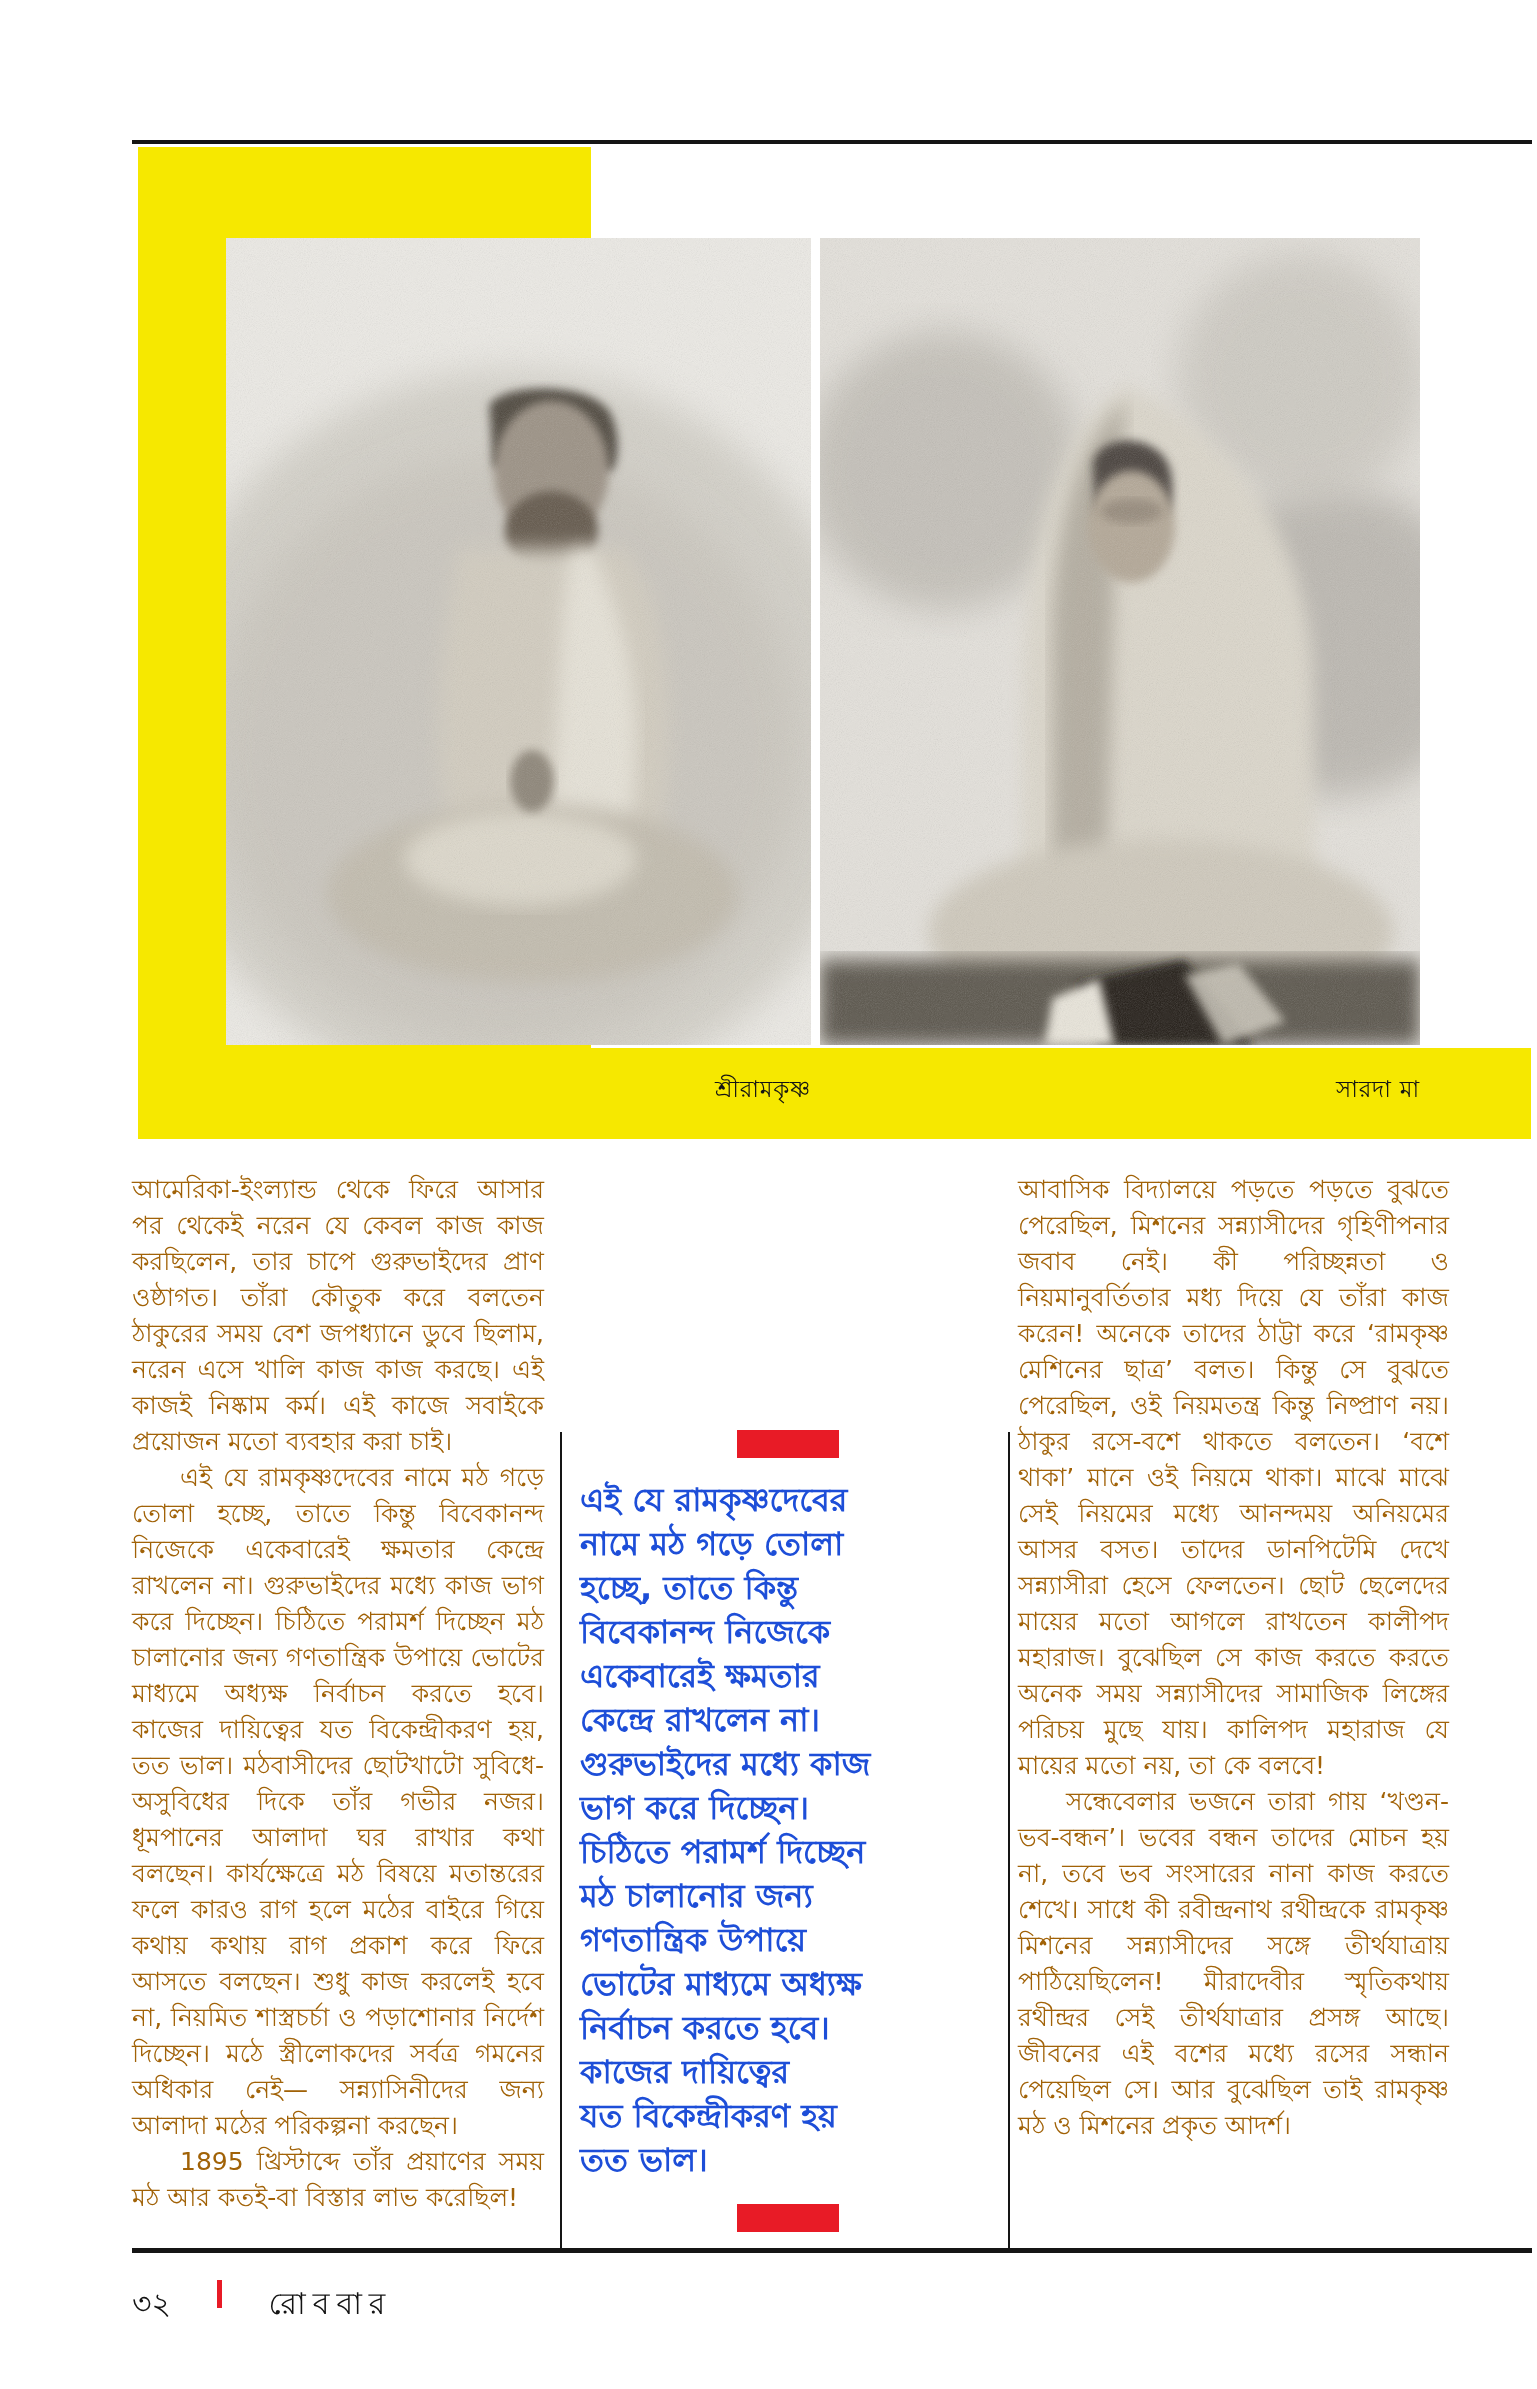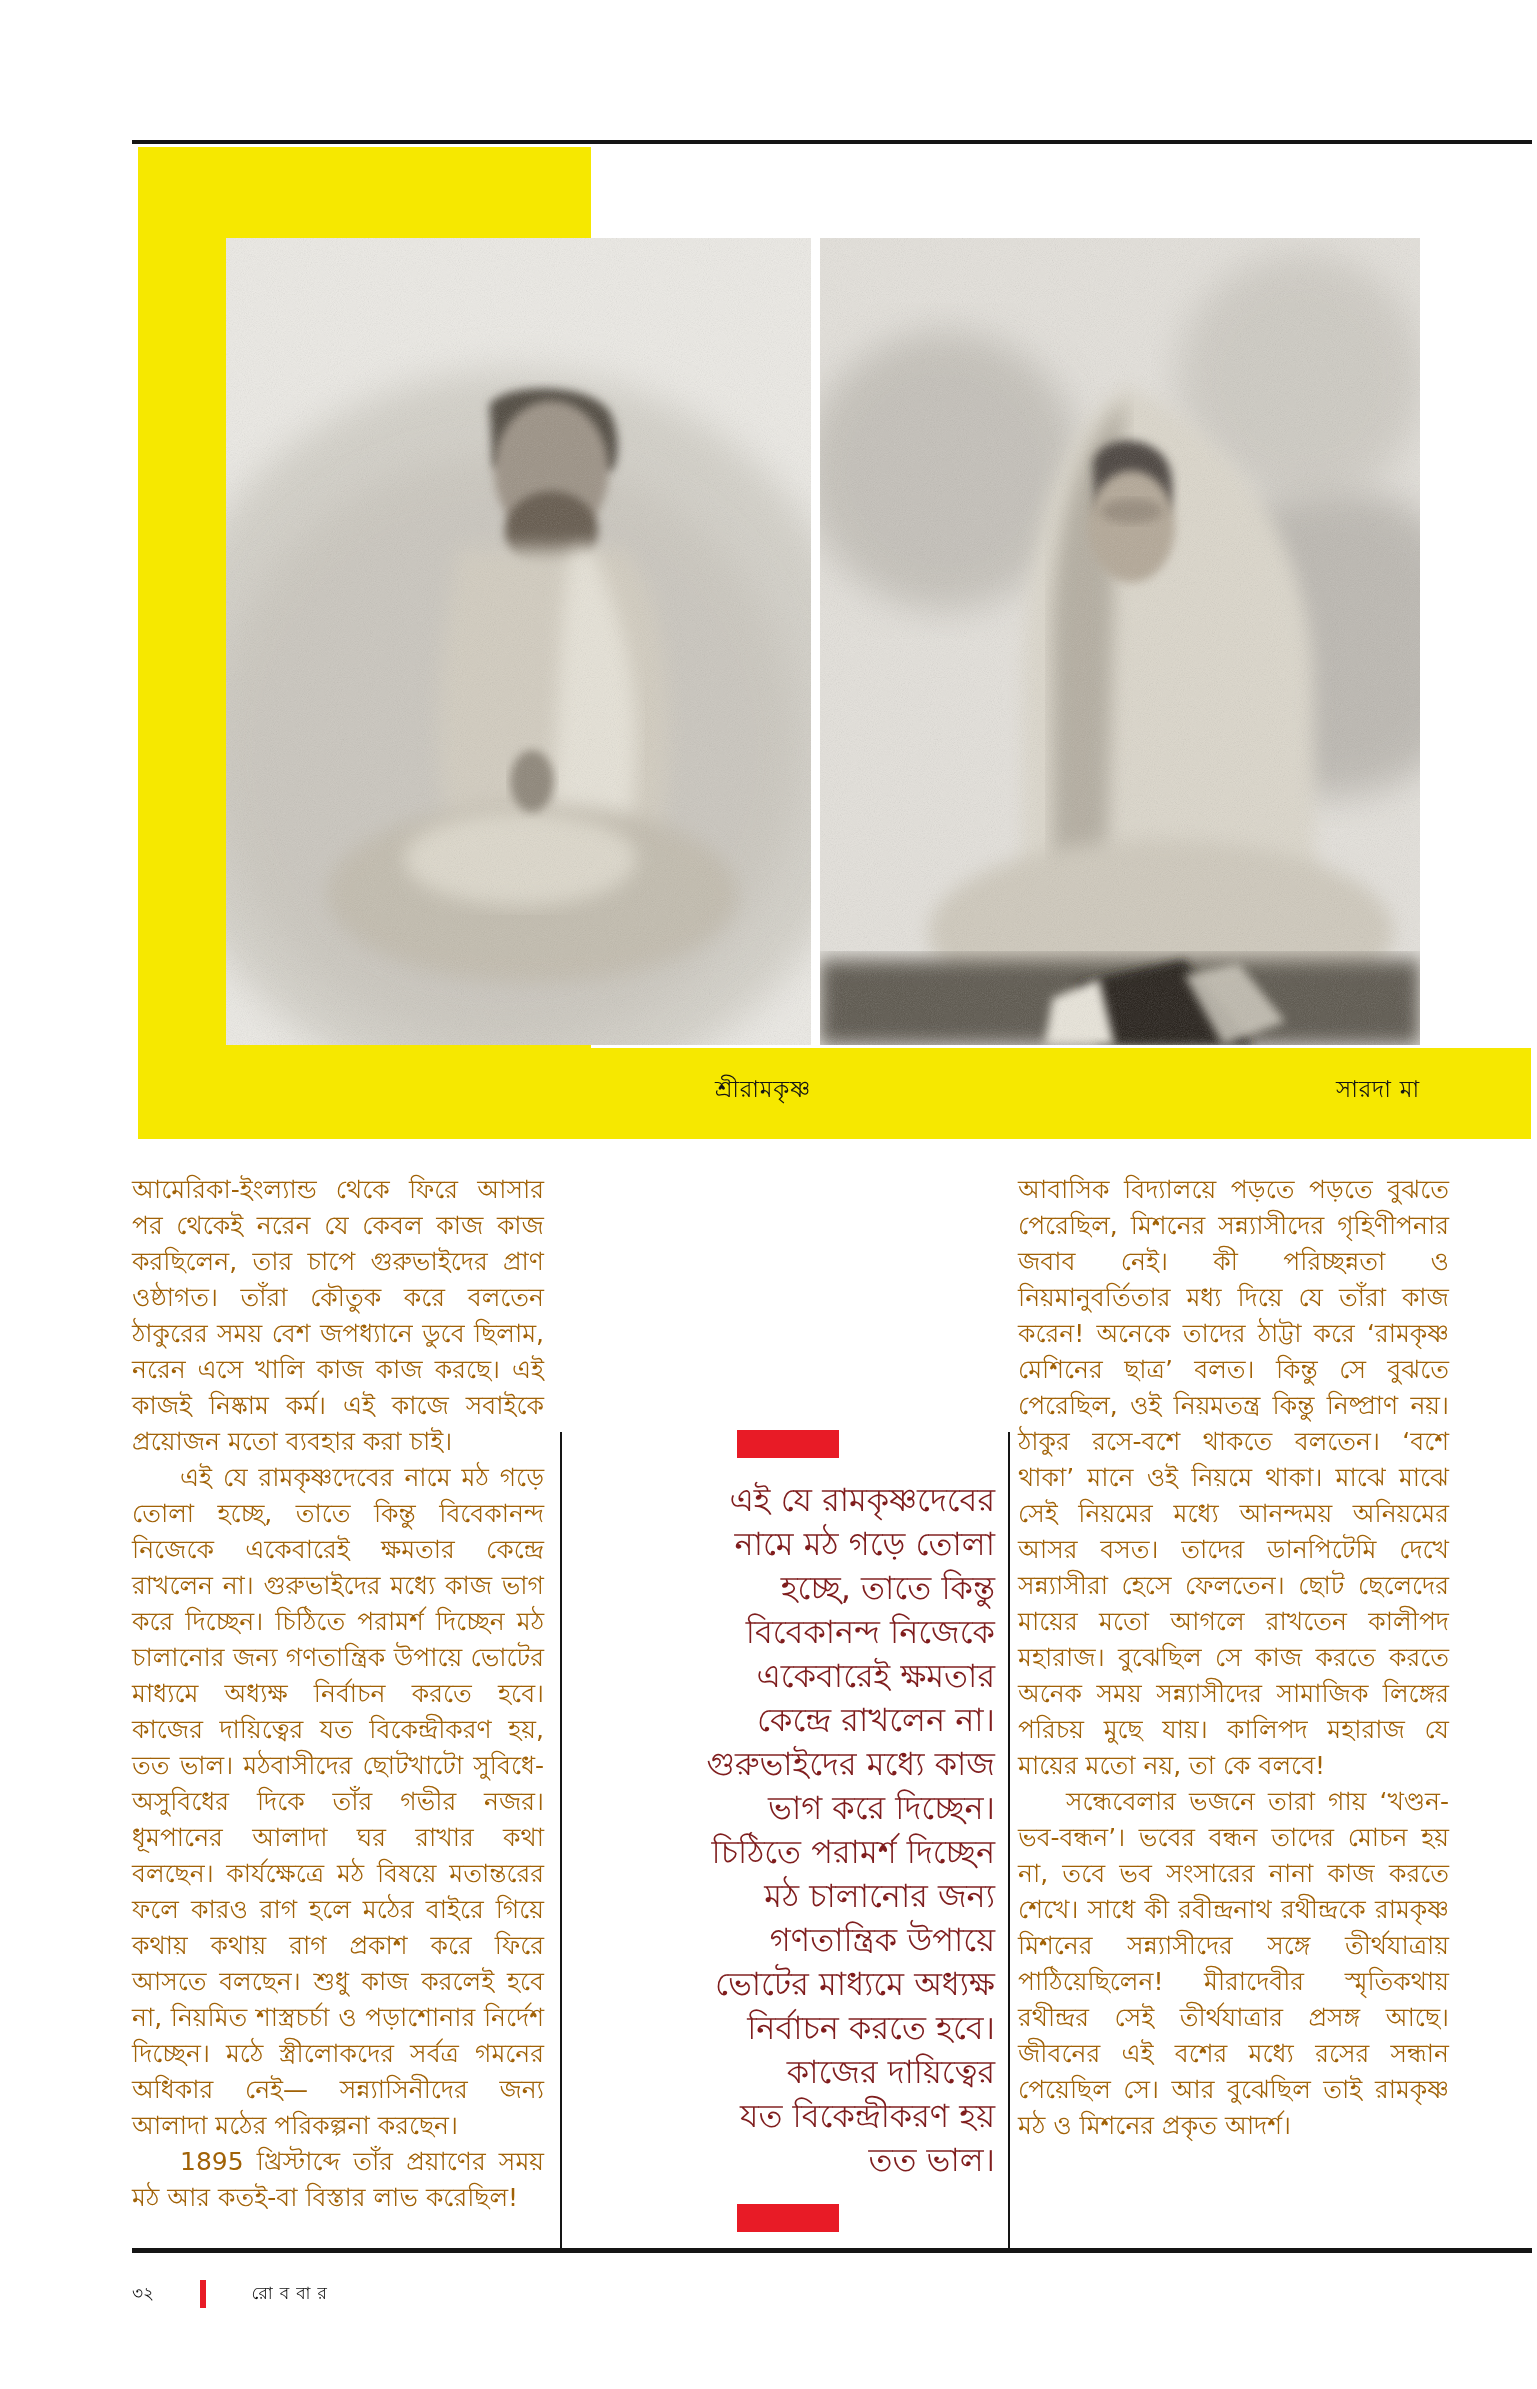--- a/index.html
+++ b/index.html
@@ -26,29 +26,29 @@
     text-align:justify;color:#a16207;
   }
   .col p{margin:0;padding:0;}
   .col p.indent{text-indent:48px;}
   
   .quote-wrap{position:absolute;left:580px;top:1430px;width:415px;text-align:center;}
   .redbar{width:102px;height:28px;background:#e81b26;margin:0 auto;}
   .redbar.top{margin-bottom:20px;}
   .redbar.bottom{margin-top:22px;}
   .pullquote{
-    font-size:32px;line-height:44px;font-weight:normal;color:#7f1d1d;
-    white-space:pre-line;text-align:right;
+    font-size:32px;line-height:44px;font-weight:bold;color:#1d4ed8;
+    white-space:pre-line;text-align:left;
   }
   
   .rule-v{position:absolute;width:2.3px;background:#151515;}
   
   .footer{
-    position:absolute;left:132px;top:2280px;display:flex;align-items:flex-end;
-    font-size:17px;color:#131313;gap:32px;
+    position:absolute;left:132px;top:2280px;display:flex;align-items:flex-start;
+    font-size:30px;color:#131313;gap:32px;
   }
   .footer .sep{width:5.4px;height:28px;background:#e81b26;margin:0 14px;}
   .footer .mag{letter-spacing:7px;}
 </style>
 </head>
 <body>
 
 <div id="page">
 
   <div class="rule-h" style="left:132px;top:140px;width:1400px;height:3.9px;"></div>

